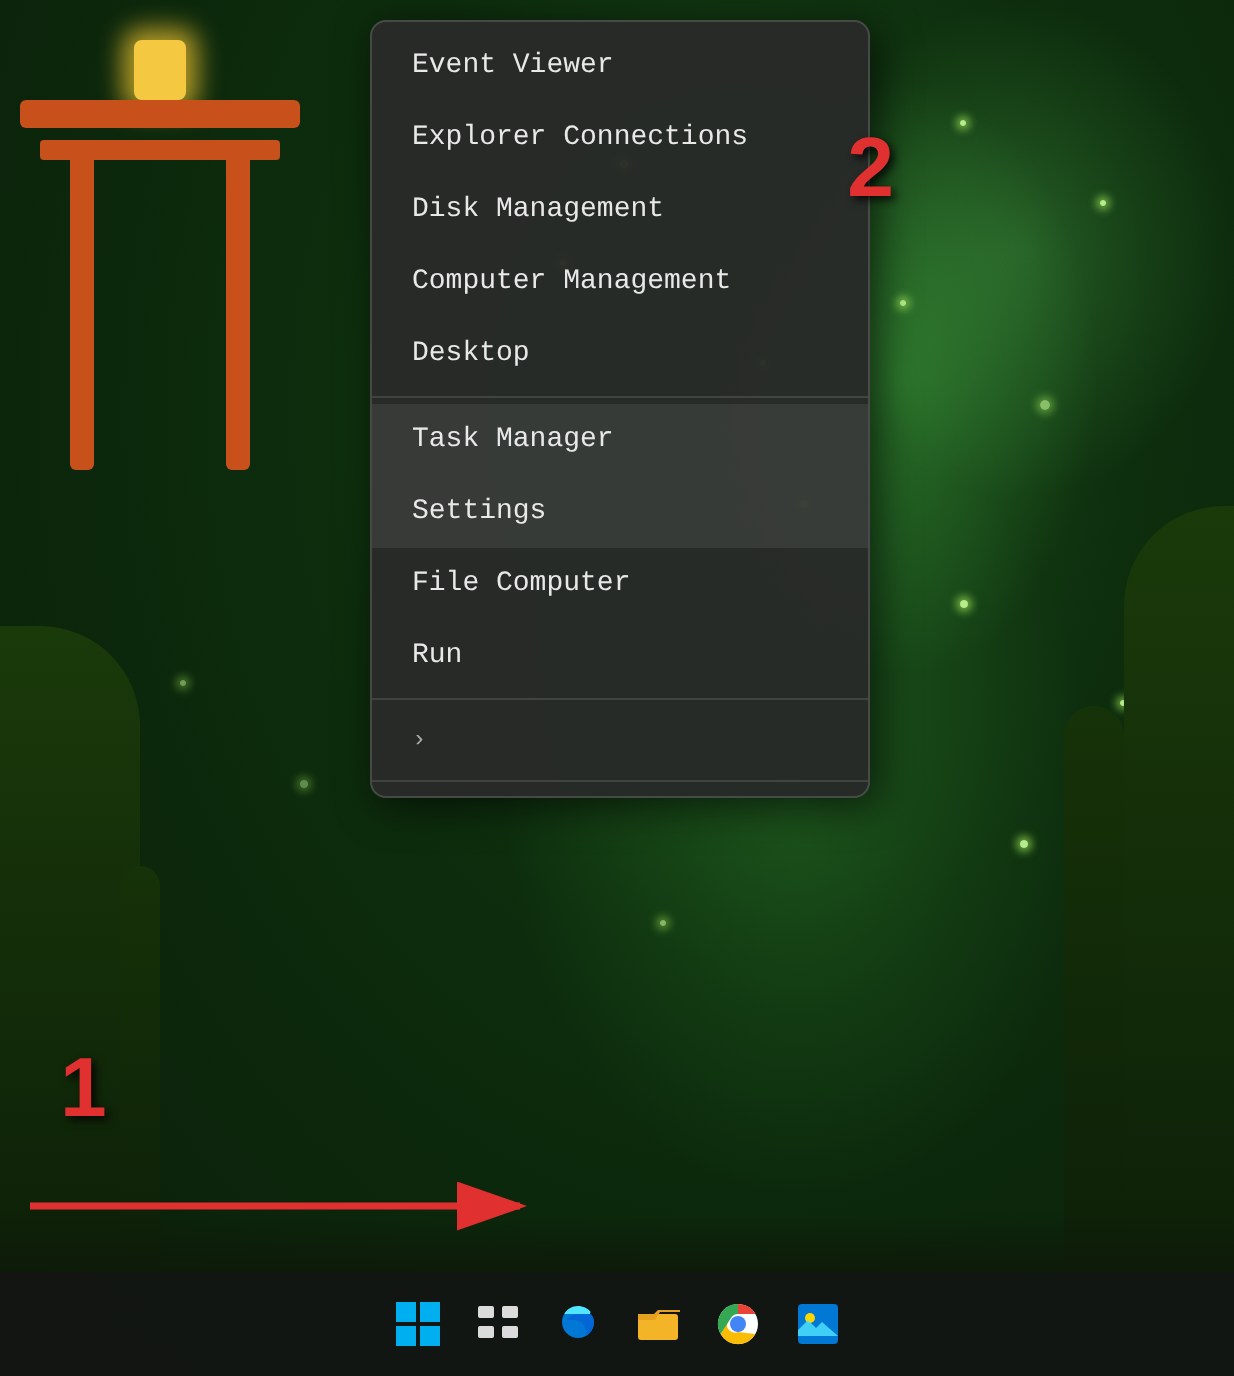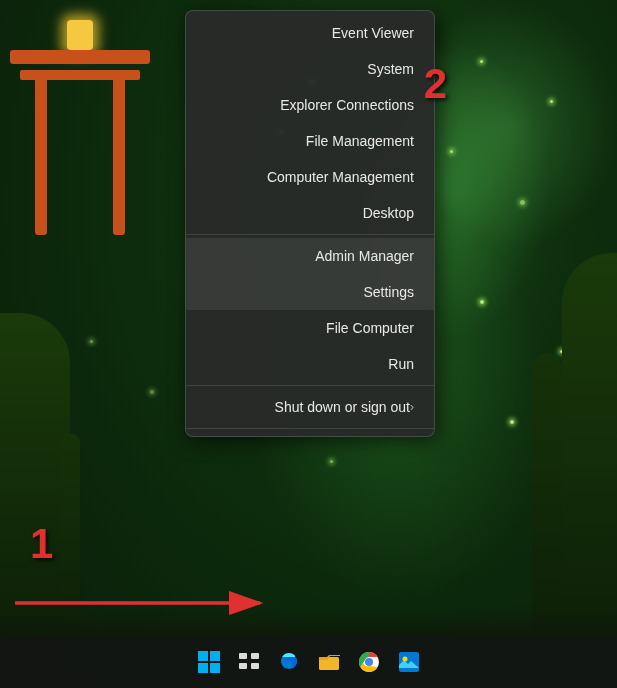--- a/index.html
+++ b/index.html
@@ -131,22 +131,23 @@
       box-shadow: 4px 4px 20px rgba(0,0,0,0.6);
     }
 
     .menu-item {
       padding: 10px 20px;
       color: #e8e8e8;
       font-size: 14px;
       cursor: pointer;
       display: flex;
       align-items: center;
-      justify-content: flex-end;
+      justify-content: flex-start;
       position: relative;
+      font-family: Liberation Mono, monospace;
     }
     .menu-item.highlighted {
       background: rgba(255,255,255,0.08);
     }
     .menu-item.device-manager {
       outline: 2px solid #e03030;
       outline-offset: -2px;
       border-radius: 2px;
     }
     .menu-divider {
@@ -244,50 +245,46 @@
 </svg>
 
 <div class="annotation-2">2</div>
 
 <div class="context-menu">
 
   <div class="menu-item">
     <span>Event Viewer</span>
   </div>
   <div class="menu-item">
-    <span>System</span>
-  </div>
-  <div class="menu-item">
     <span>Explorer Connections</span>
   </div>
   <div class="menu-item">
-    <span>File Management</span>
+    <span>Disk Management</span>
   </div>
   <div class="menu-item">
     <span>Computer Management</span>
   </div>
   <div class="menu-item">
     <span>Desktop</span>
   </div>
   <div class="menu-divider"></div>
   <div class="menu-item highlighted">
-    <span>Admin Manager</span>
+    <span>Task Manager</span>
   </div>
   <div class="menu-item highlighted">
     <span>Settings</span>
   </div>
   <div class="menu-item">
     <span>File Computer</span>
   </div>
   <div class="menu-item">
     <span>Run</span>
   </div>
   <div class="menu-divider"></div>
   <div class="menu-item">
-    <span>Shut down or sign out</span>
     <span class="submenu-arrow">›</span>
   </div>
   <div class="menu-divider"></div>
 </div>
 
 <div class="taskbar">
 
   <div class="taskbar-icon" style="color:#4fc3f7;font-size:22px;">
     <svg width="22" height="22" viewBox="0 0 22 22" fill="none">
       <rect x="0" y="0" width="10" height="10" fill="#00aff0"></rect>

